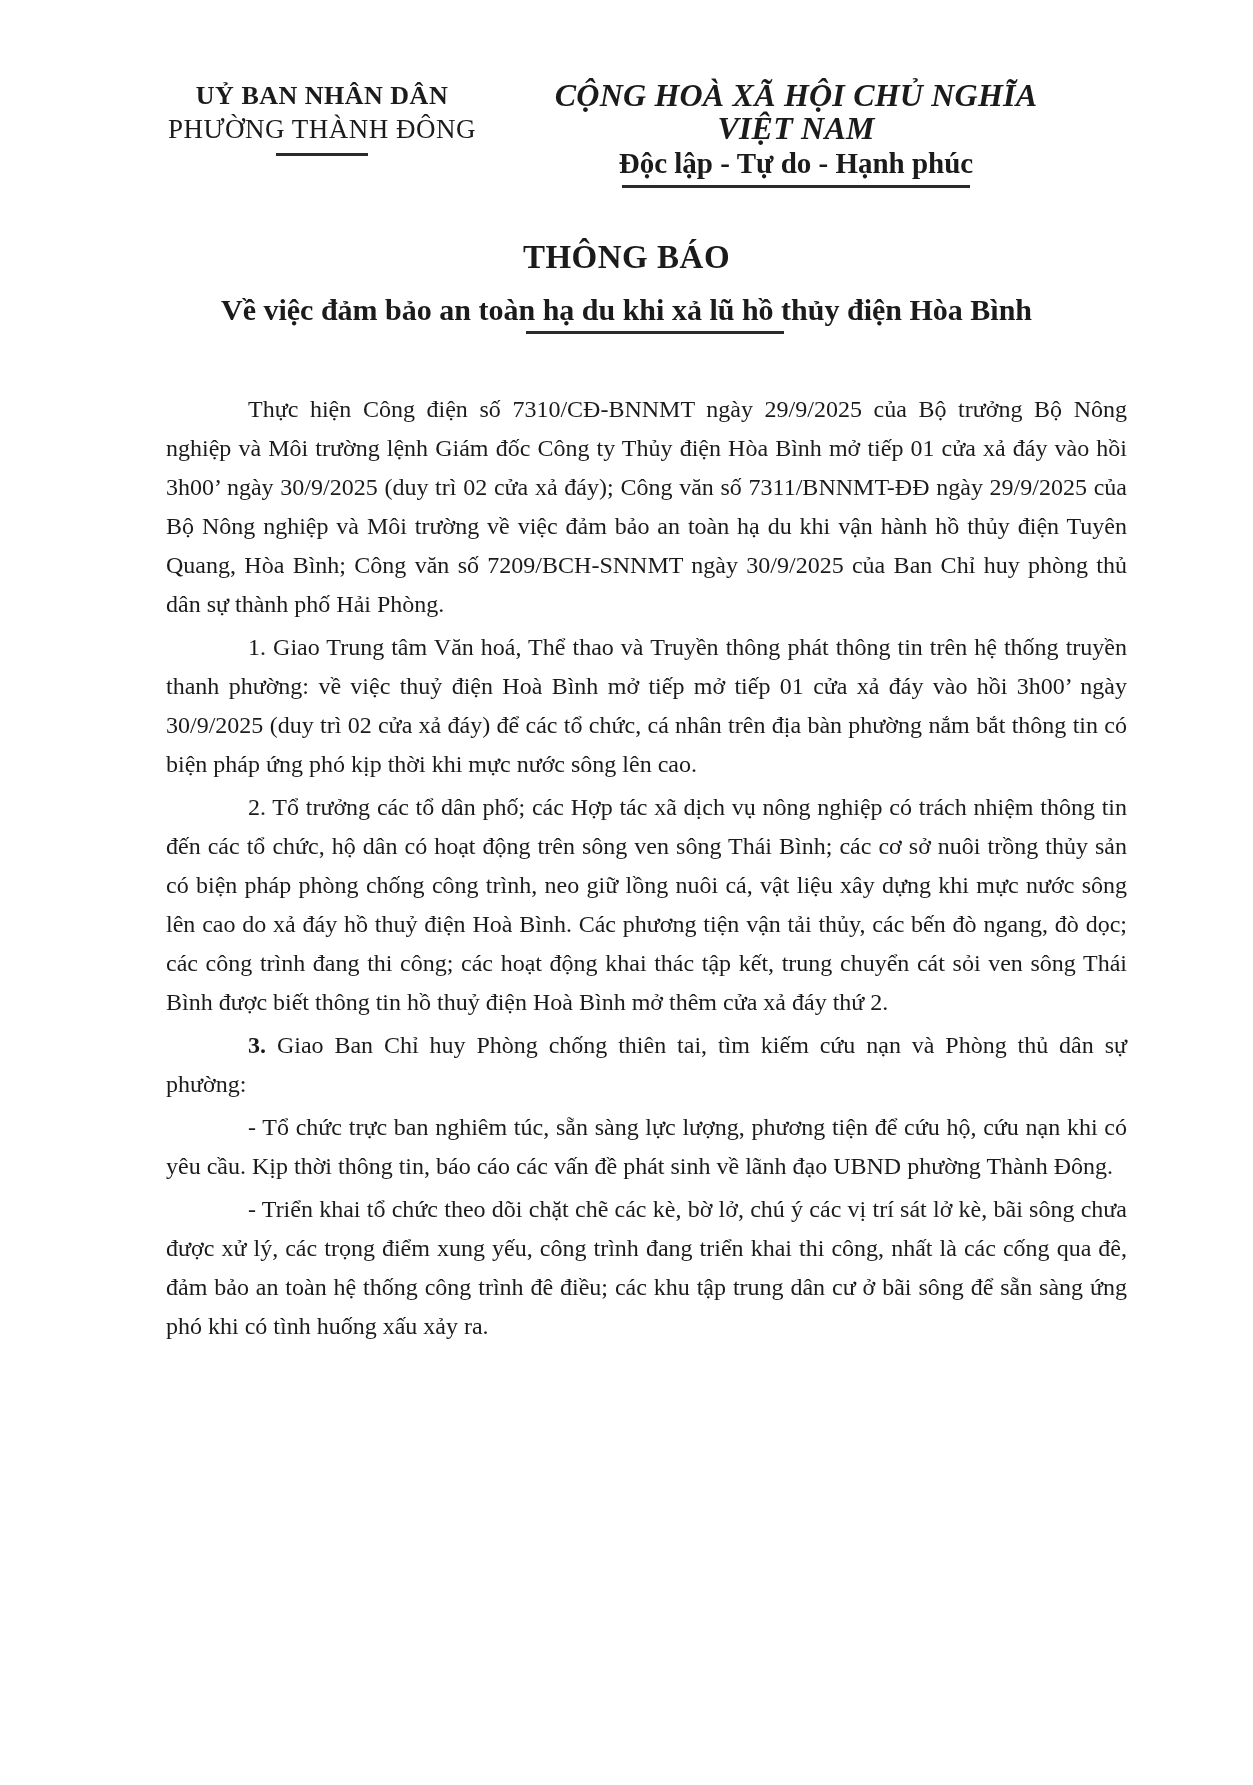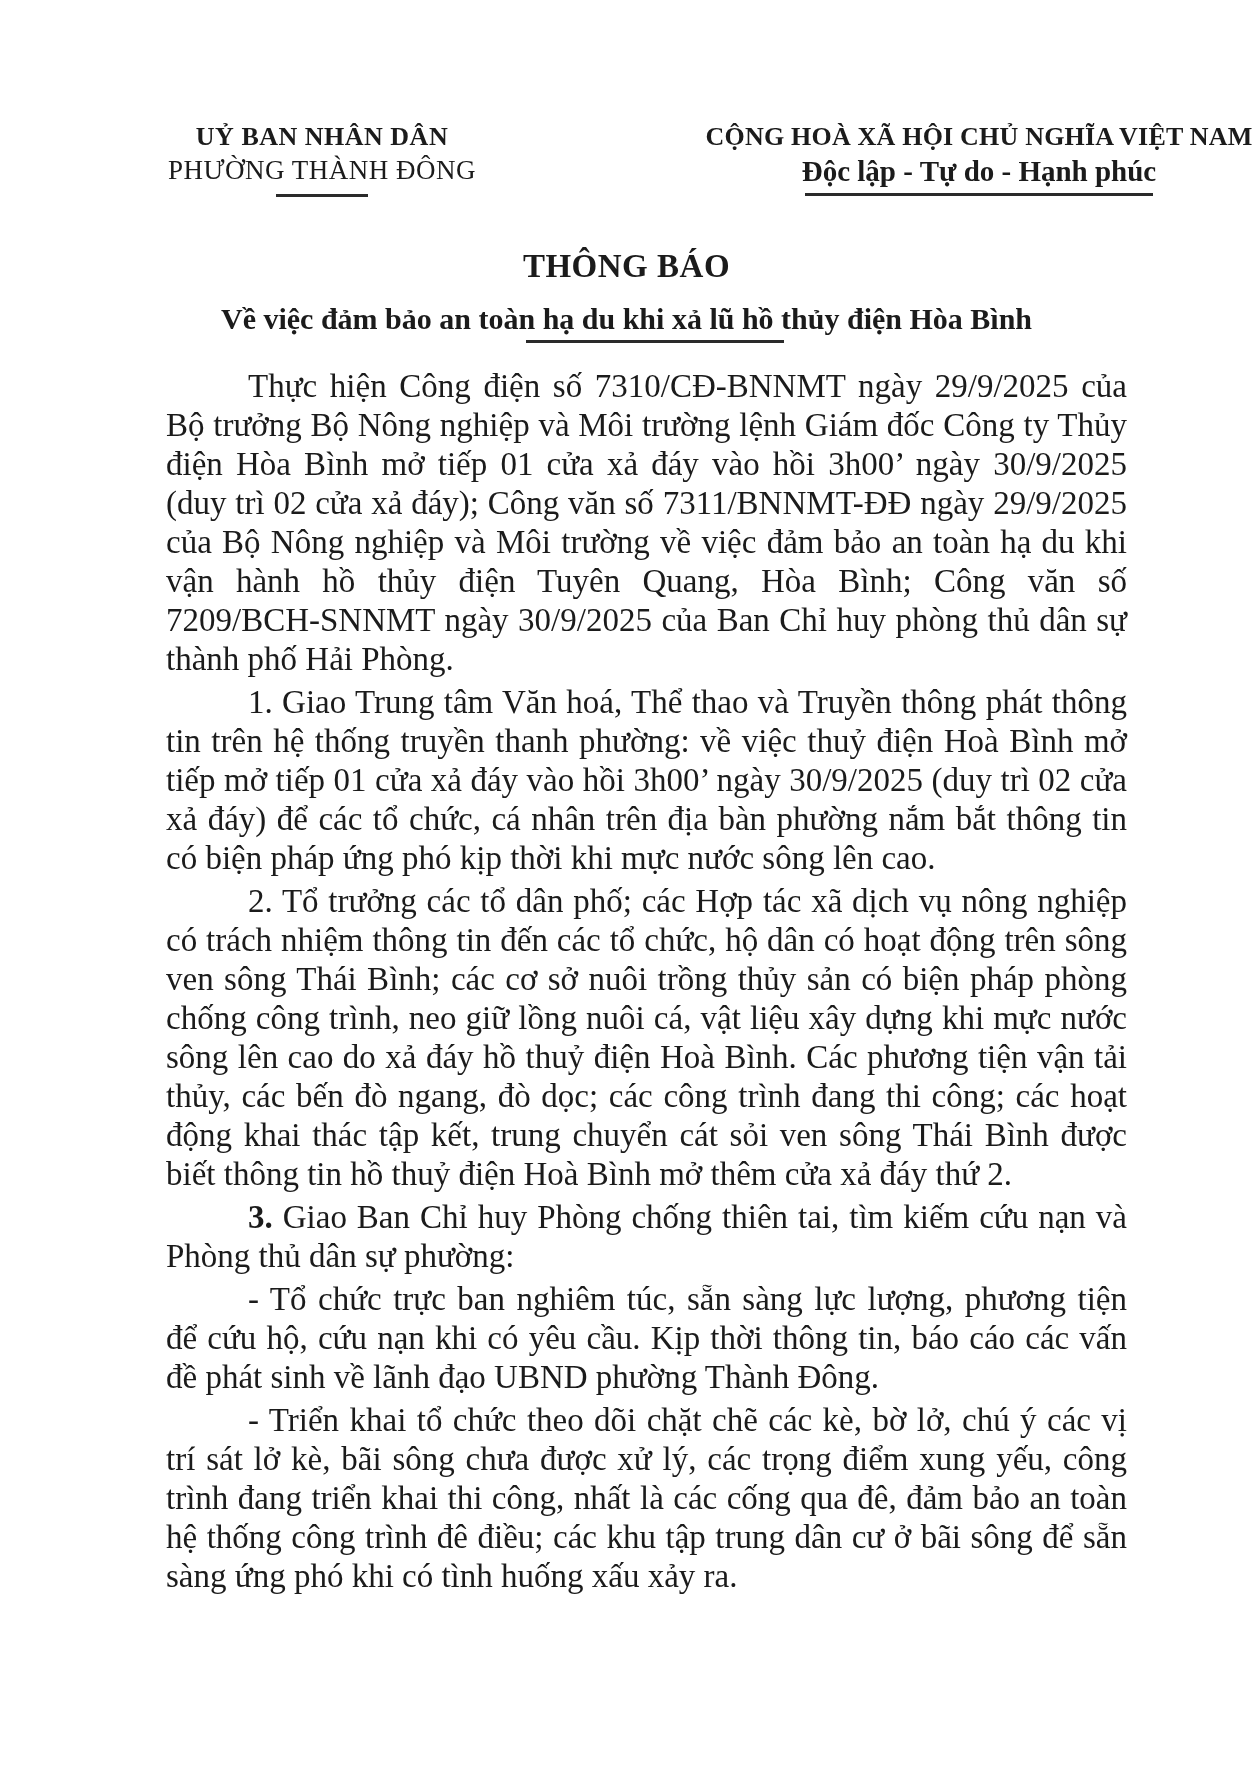--- a/index.html
+++ b/index.html
@@ -8,41 +8,41 @@
     width: 1253px;
     height: 1785px;
     margin: 0 auto;
     background: #ffffff;
     font-family: "Liberation Serif", "DejaVu Serif", serif;
     color: #1b1b1b;
     box-sizing: border-box;
     overflow: hidden;
   }
   
-  .header { display: flex; padding-top: 120px; justify-content: space-between; }
+  .header { display: flex; padding-top: 79px; }
   .header-left  { margin-left: 148px; width: 348px; text-align: center; }
   .header-right { margin-left: 26px;  width: 548px; text-align: center; }
   .org-line1 { font-weight: bold; font-size: 26px; line-height: 33px; letter-spacing: 0.5px; }
   .org-line2 { font-weight: normal; font-size: 27px; line-height: 35px; letter-spacing: 0.5px; }
   .rule-left { width: 92px; border-top: 3px solid #2a2a2a; margin: 6px auto 0 auto; }
   .doc-number { font-size: 28px; margin-top: 32px; white-space: pre-wrap; }
-  .nat-line1 { font-weight: bold; font-size: 26px; line-height: 33px; letter-spacing: 0.2px; }
+  .nat-line1 { font-weight: bold; font-size: 32px; line-height: 33px; letter-spacing: 0.2px; font-style: italic; }
   .nat-line2 { font-weight: bold; font-size: 29px; line-height: 37px; }
   .rule-right { width: 348px; border-top: 3px solid #2a2a2a; margin: 3px auto 0 auto; }
   .place-date { font-style: italic; font-size: 29px; margin-top: 27px; }
   
   .title-block { text-align: center; margin-top: 50px; }
   .doc-title   { font-size: 33px; font-weight: bold; line-height: 38px; letter-spacing: 0.5px; }
   .doc-subject { font-size: 30px; font-weight: bold; line-height: 38px; margin-top: 15px; }
   .rule-subject { width: 258px; border-top: 3px solid #2a2a2a; margin: 2px auto 0 auto; transform: translateX(28px); }
   
   .body-text {
-    margin: 24px 126px 0 166px;
+    margin: 56px 126px 0 166px;
     text-align: justify;
-    font-size: 33px;
+    font-size: 24px;
     line-height: 39px;
     font-family: Liberation Serif, serif;
   }
   .body-text p { margin: 0; text-indent: 82px; }
   .body-text p + p { margin-top: 4px; }
   .pfx { font-weight: bold; }
 </style>
 </head>
 <body>
 

